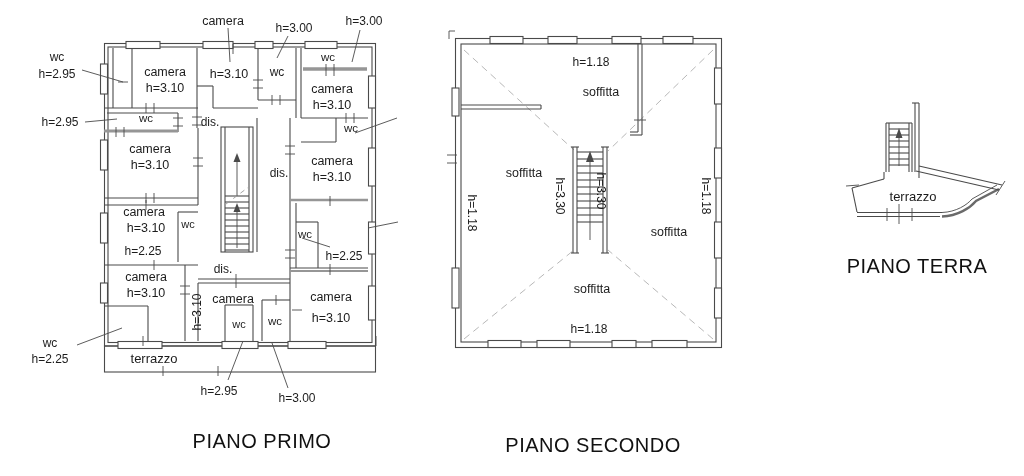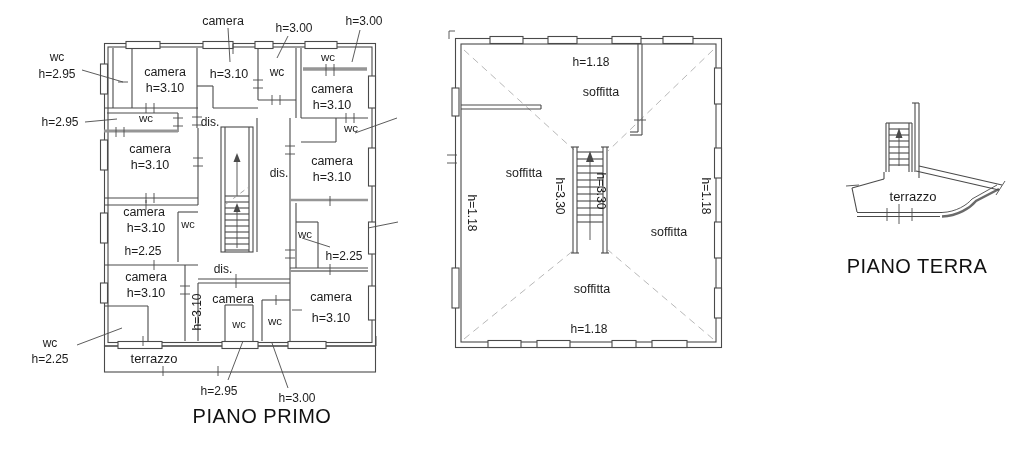--- a/index.html
+++ b/index.html
@@ -10,21 +10,21 @@
   svg{position:absolute;left:0;top:0;}
   #labels{position:absolute;left:0;top:0;width:100%;height:100%;pointer-events:none;}
   .lbl{
     position:absolute;color:#1c1c1c;white-space:nowrap;line-height:1;
     font-family:"Liberation Sans", sans-serif;
   }
   .plan-title{
     position:absolute;color:#111;font-size:20px;letter-spacing:0.5px;white-space:nowrap;
     transform:translate(-50%,-50%);
   }
-  #title-primo{left:262px;top:416px;}
+  #title-primo{left:262px;top:441px;}
   #title-secondo{left:593px;top:445px;}
   #title-terra{left:917px;top:266px;}
 </style>
 </head>
 <body>
 
 <div id="canvas">
 
   <svg width="1024" height="476" viewBox="0 0 1024 476">
 
@@ -341,15 +341,16 @@
       <div class="lbl" style="left: 560px; top: 196px; font-size: 12px; transform: translate(-50%, -50%) rotate(90deg);">h=3.30</div>
       <div class="lbl" style="left: 601px; top: 191px; font-size: 12px; transform: translate(-50%, -50%) rotate(90deg);">h=3.30</div>
       <div class="lbl" style="left: 669px; top: 232px; font-size: 12.5px; transform: translate(-50%, -50%) rotate(0deg);">soffitta</div>
       <div class="lbl" style="left: 706px; top: 196px; font-size: 12px; transform: translate(-50%, -50%) rotate(90deg);">h=1.18</div>
       <div class="lbl" style="left: 592px; top: 289px; font-size: 12.5px; transform: translate(-50%, -50%) rotate(0deg);">soffitta</div>
       <div class="lbl" style="left: 589px; top: 329px; font-size: 12px; transform: translate(-50%, -50%) rotate(0deg);">h=1.18</div>
       <div class="lbl" style="left: 913px; top: 196px; font-size: 13px; transform: translate(-50%, -50%) rotate(0deg);">terrazzo</div>
     </div>
 
   <div class="plan-title" id="title-primo">PIANO PRIMO</div>
+  <div class="plan-title" id="title-secondo">PIANO SECONDO</div>
   <div class="plan-title" id="title-terra">PIANO TERRA</div>
 
 </div>
 
 </body></html>

